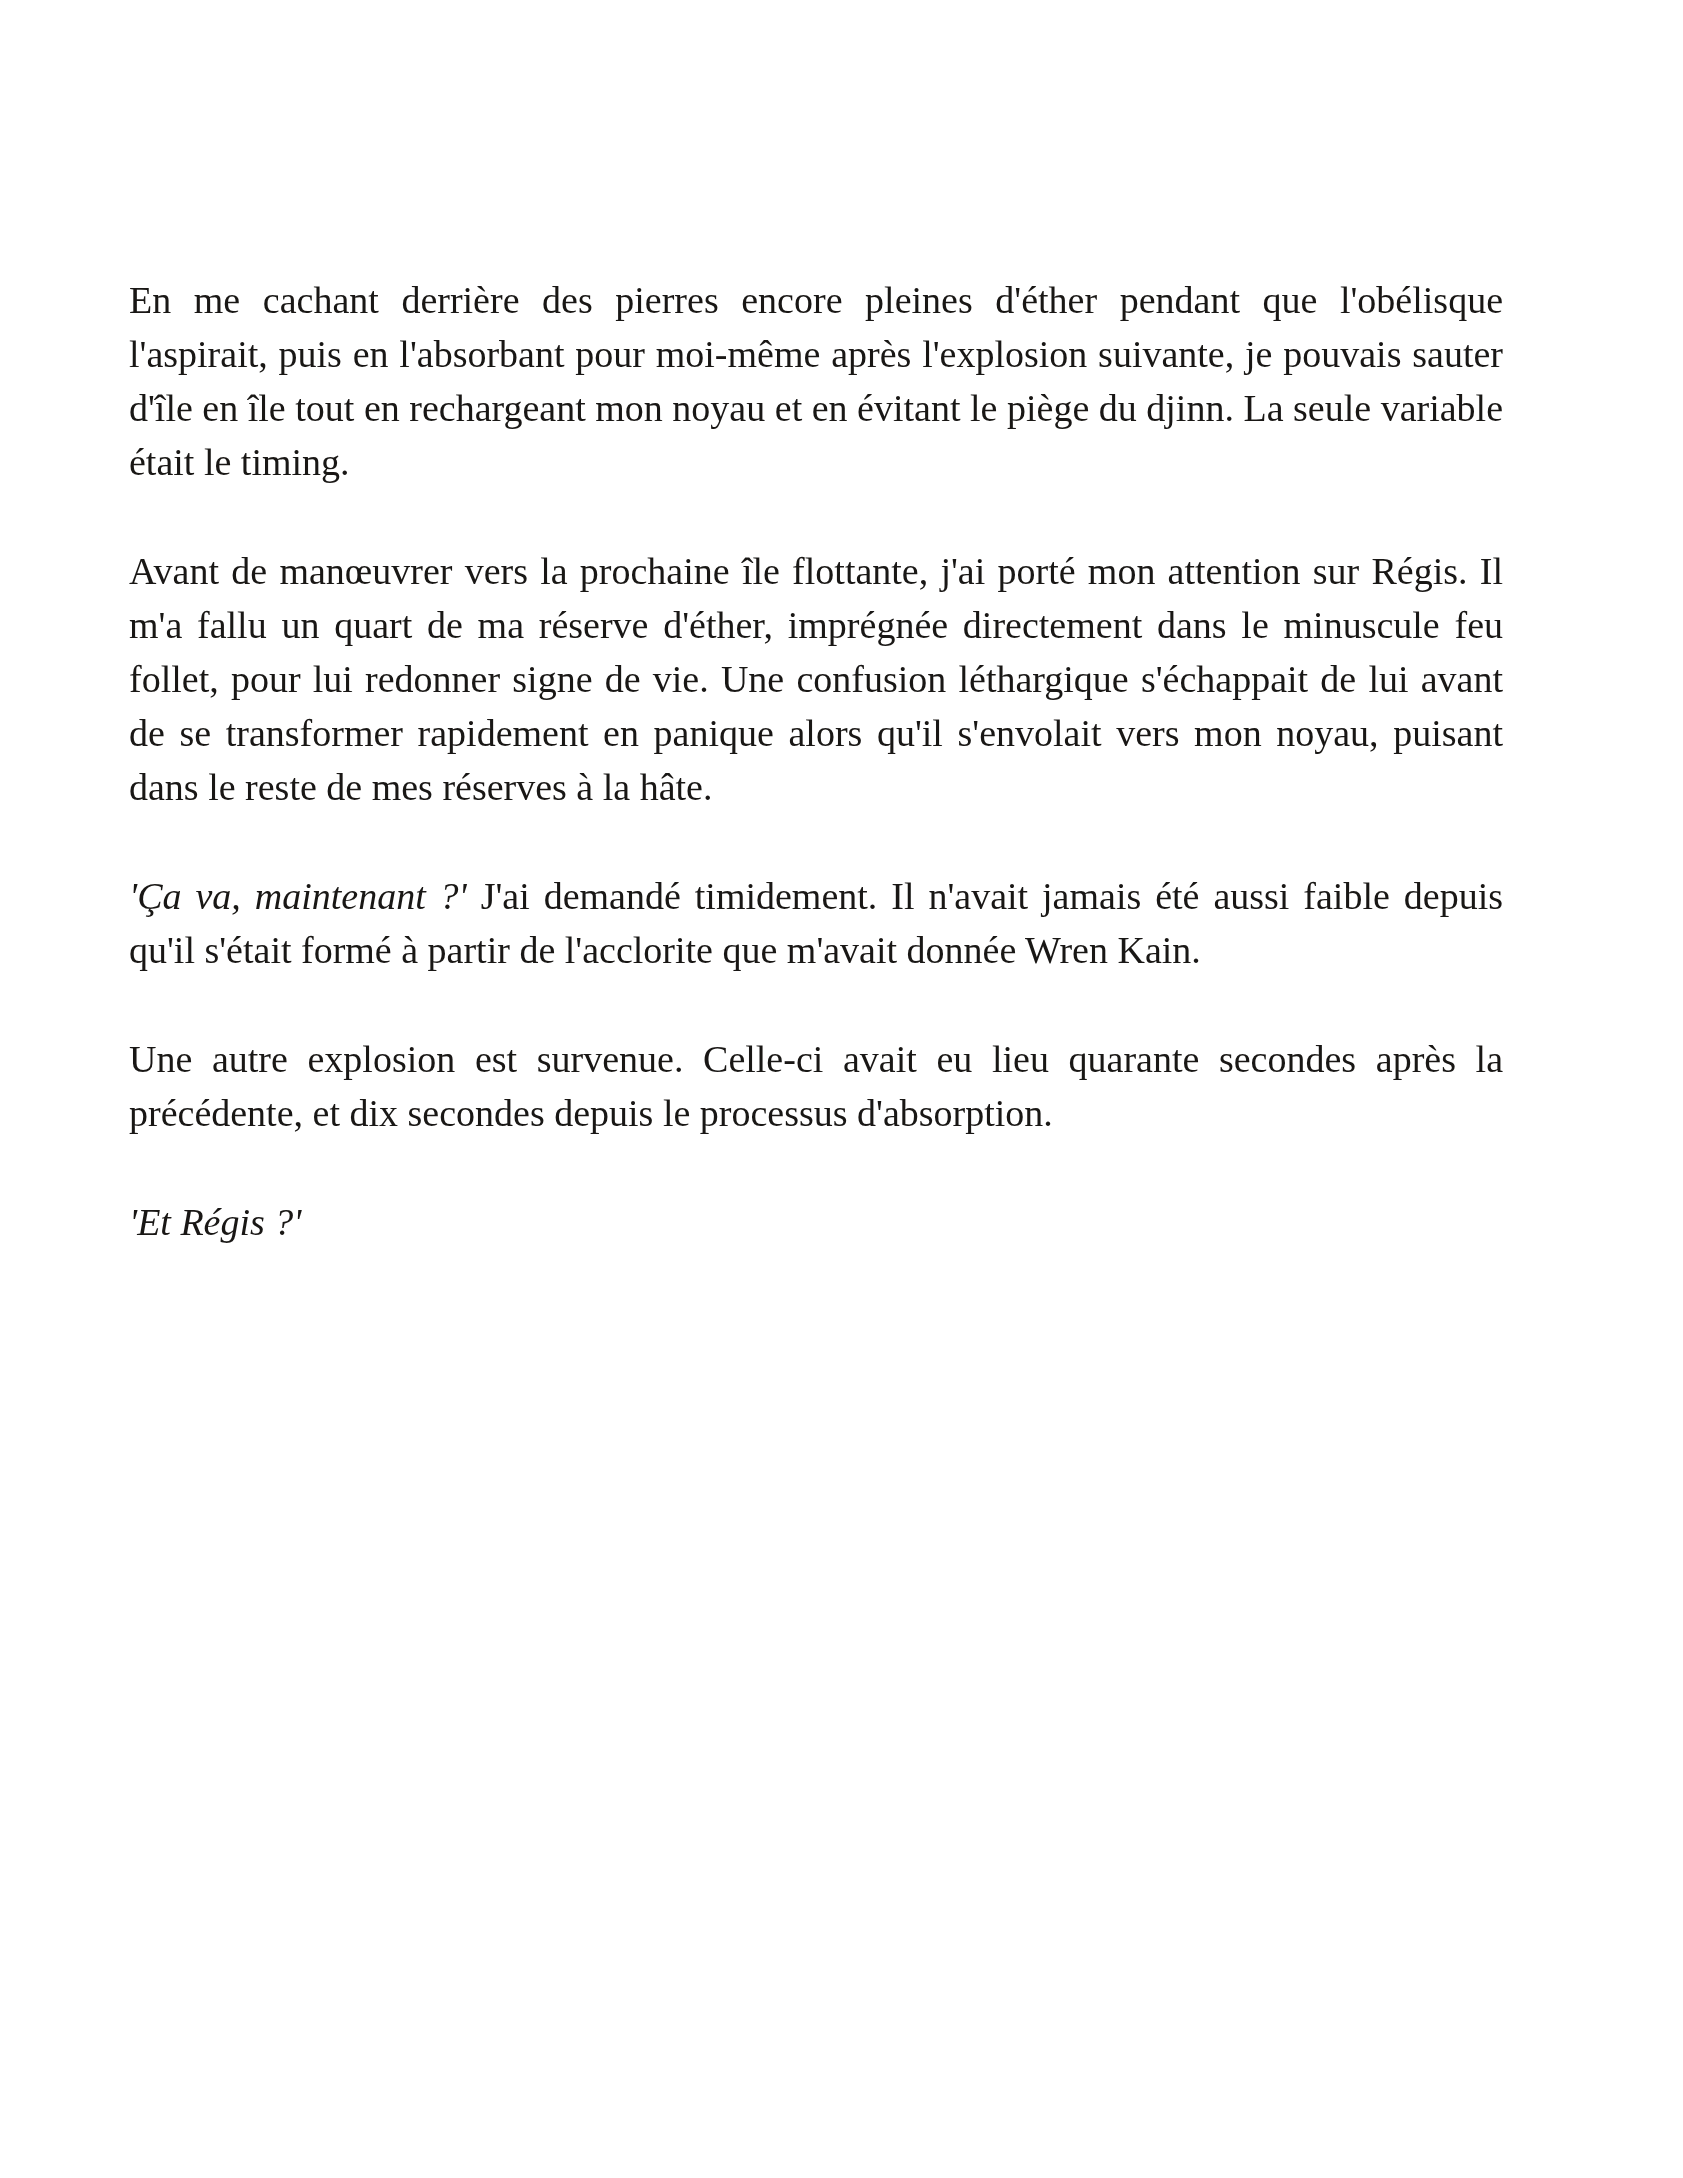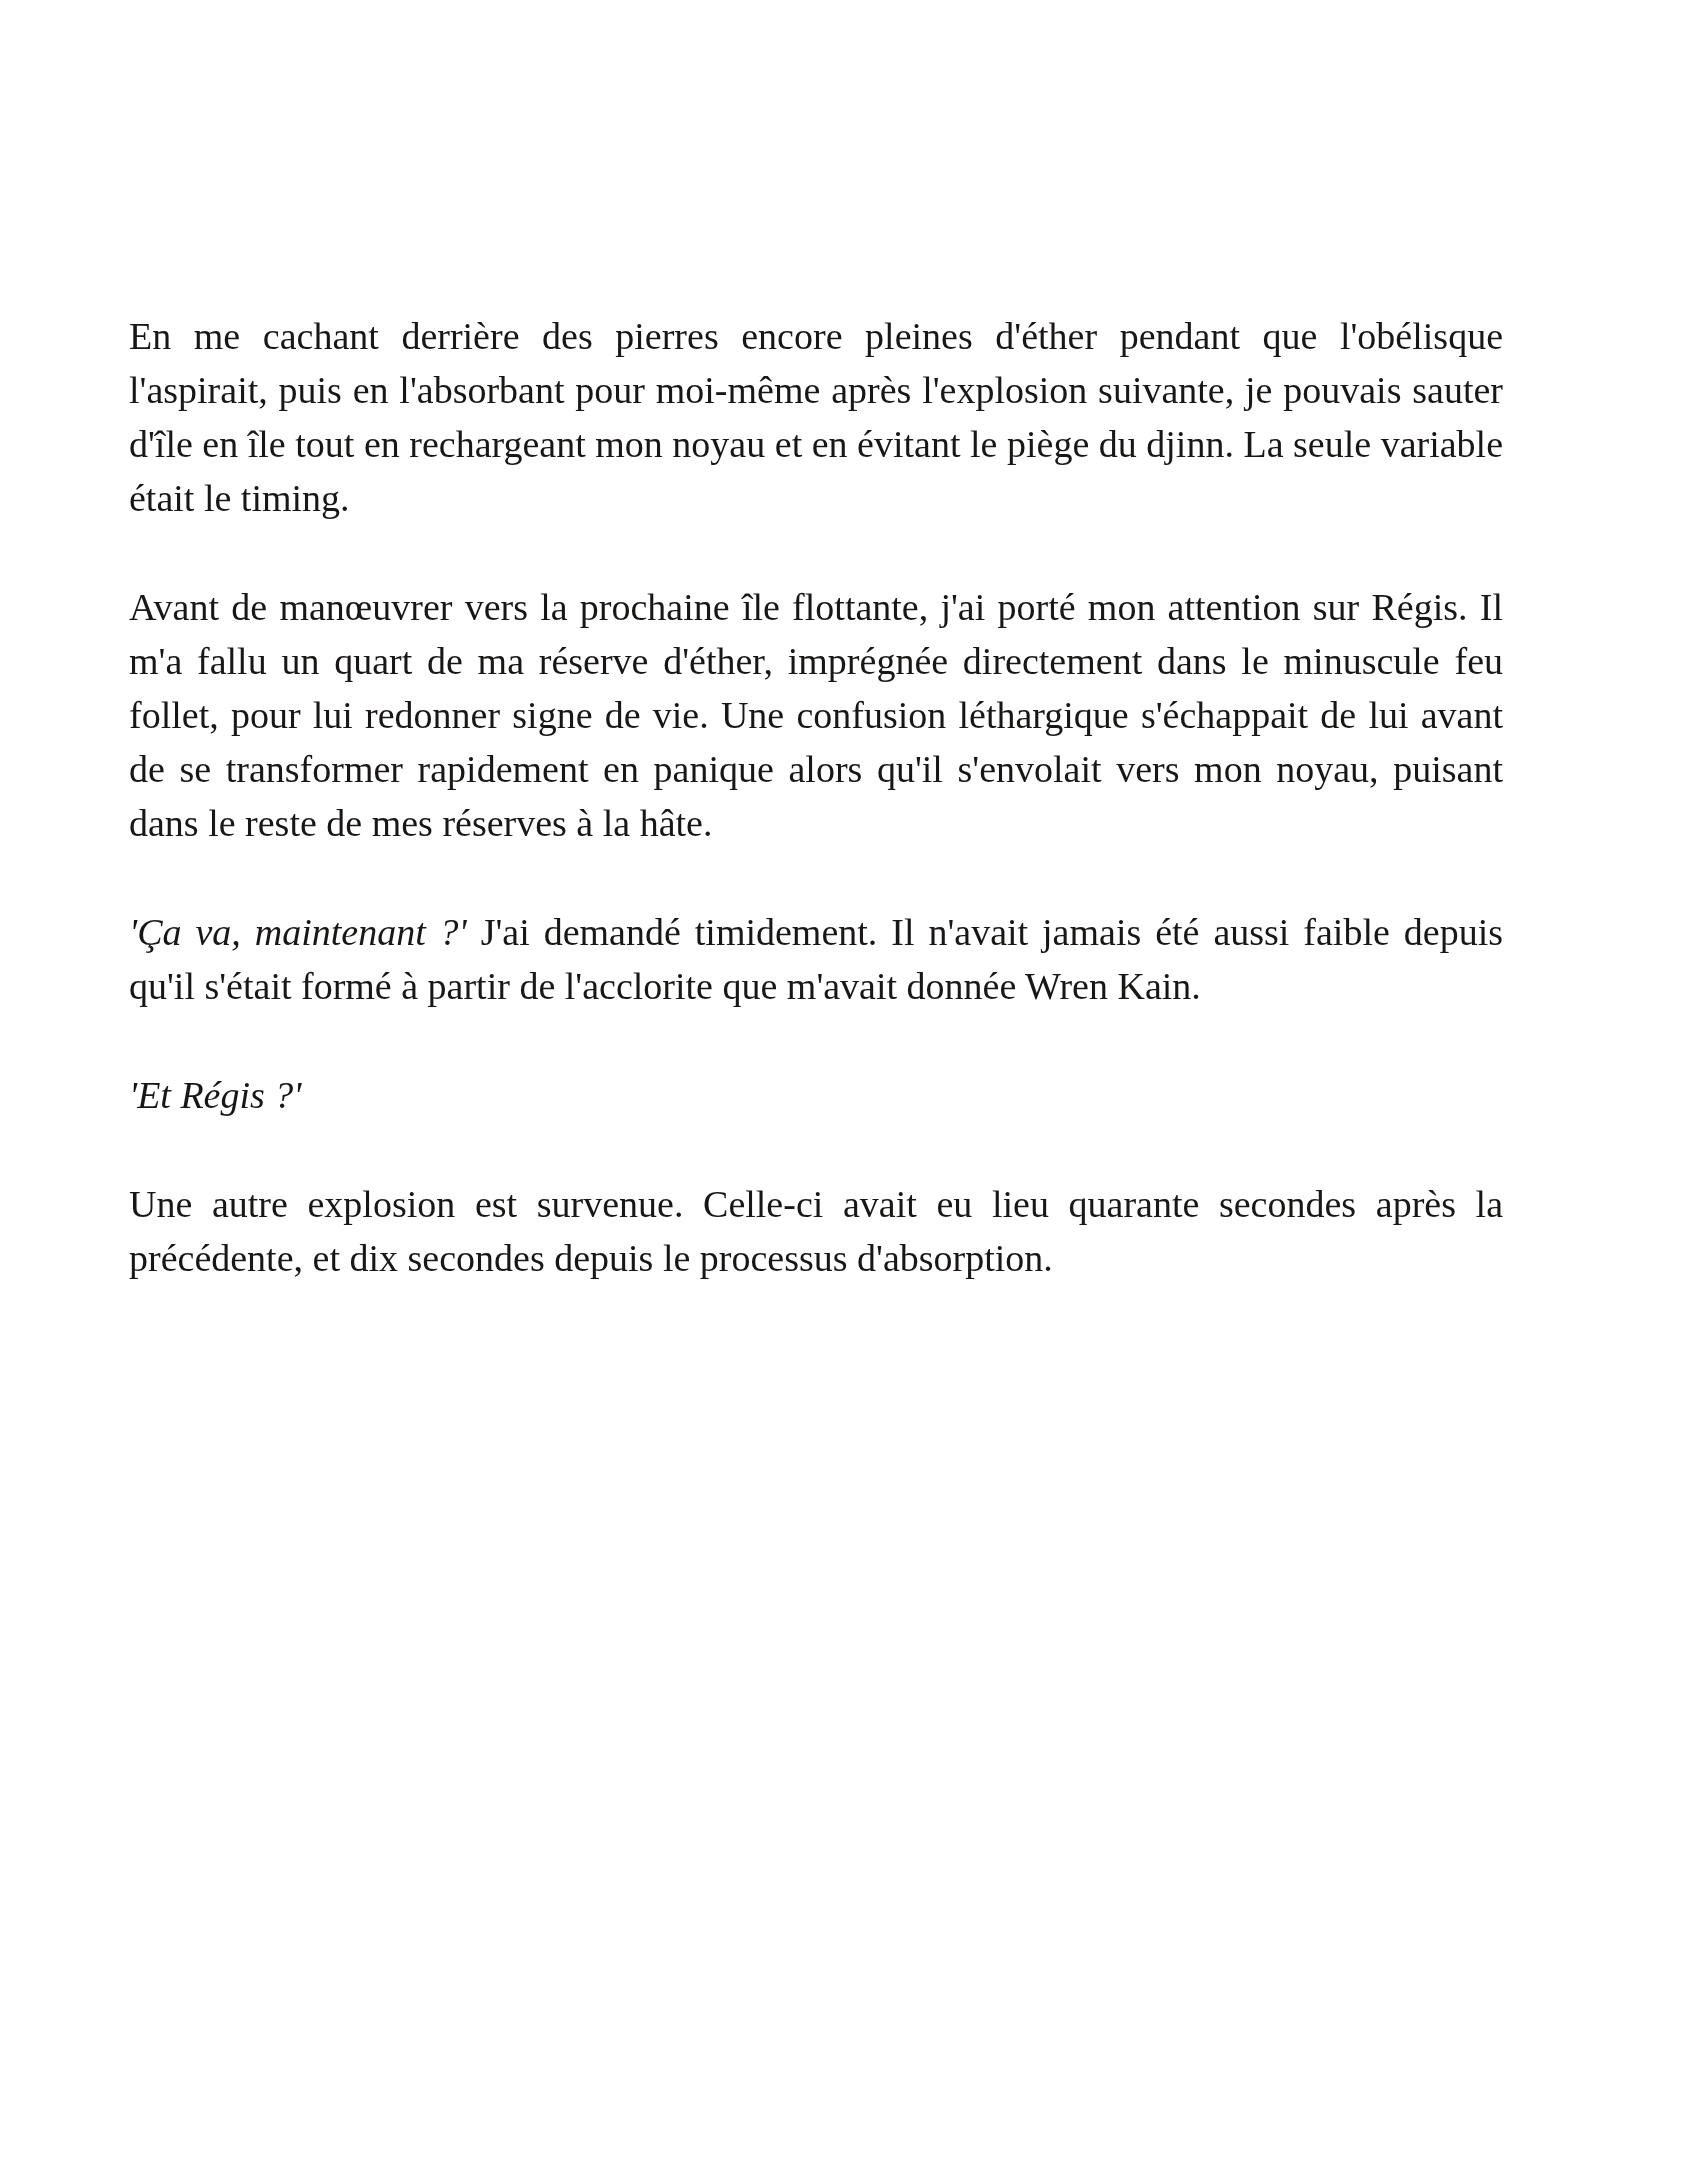--- a/index.html
+++ b/index.html
@@ -17,37 +17,36 @@
   .content {
     position: absolute;
     left: 129px;
     top: 273px;
     width: 1374px;
     font-family: "Liberation Serif", "DejaVu Serif", serif;
     font-size: 38px;
     line-height: 54px;
     color: #191715;
     text-align: justify;
-    margin-top: 36px;
   }
   .content p {
     margin: 0 0 55px 0;
     padding: 0;
   }
   .content p:last-child {
     margin-bottom: 0;
   }
   .seg-normal { font-style: normal; }
   .seg-italic { font-style: italic; }
 </style>
 </head>
 <body>
 
 <div class="page" style="background: rgb(255, 255, 255);">
   <div class="content" id="doc-content" style="color: rgb(25, 23, 21);">
       <p><span class="seg-normal">En me cachant derrière des pierres encore pleines d'éther pendant que l'obélisque l'aspirait, puis en l'absorbant pour moi-même après l'explosion suivante, je pouvais sauter d'île en île tout en rechargeant mon noyau et en évitant le piège du djinn. La seule variable était le timing.</span></p>
       <p><span class="seg-normal">Avant de manœuvrer vers la prochaine île flottante, j'ai porté mon attention sur Régis. Il m'a fallu un quart de ma réserve d'éther, imprégnée directement dans le minuscule feu follet, pour lui redonner signe de vie. Une confusion léthargique s'échappait de lui avant de se transformer rapidement en panique alors qu'il s'envolait vers mon noyau, puisant dans le reste de mes réserves à la hâte.</span></p>
       <p><span class="seg-italic">'Ça va, maintenant ?'</span><span class="seg-normal"> J'ai demandé timidement. Il n'avait jamais été aussi faible depuis qu'il s'était formé à partir de l'acclorite que m'avait donnée Wren Kain.</span></p>
+      <p><span class="seg-normal">Une autre explosion est survenue. Celle-ci avait eu lieu quarante secondes après la précédente, et dix secondes depuis le processus d'absorption.</span></p>
       <p><span class="seg-italic">'Et Régis ?'</span></p>
-      <p><span class="seg-normal">Une autre explosion est survenue. Celle-ci avait eu lieu quarante secondes après la précédente, et dix secondes depuis le processus d'absorption.</span></p>
     </div>
 </div>
 
 
 </body></html>

